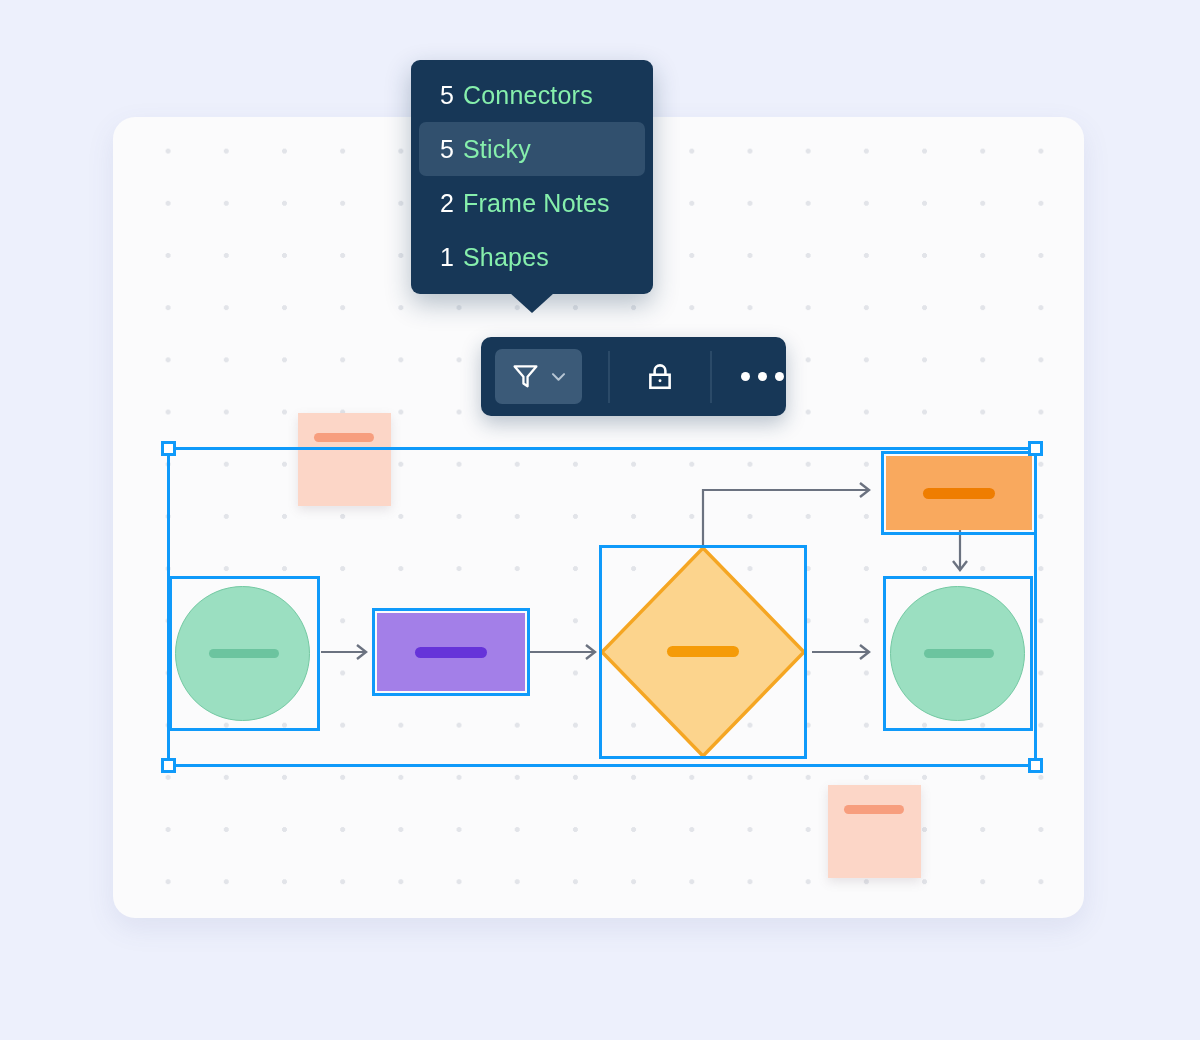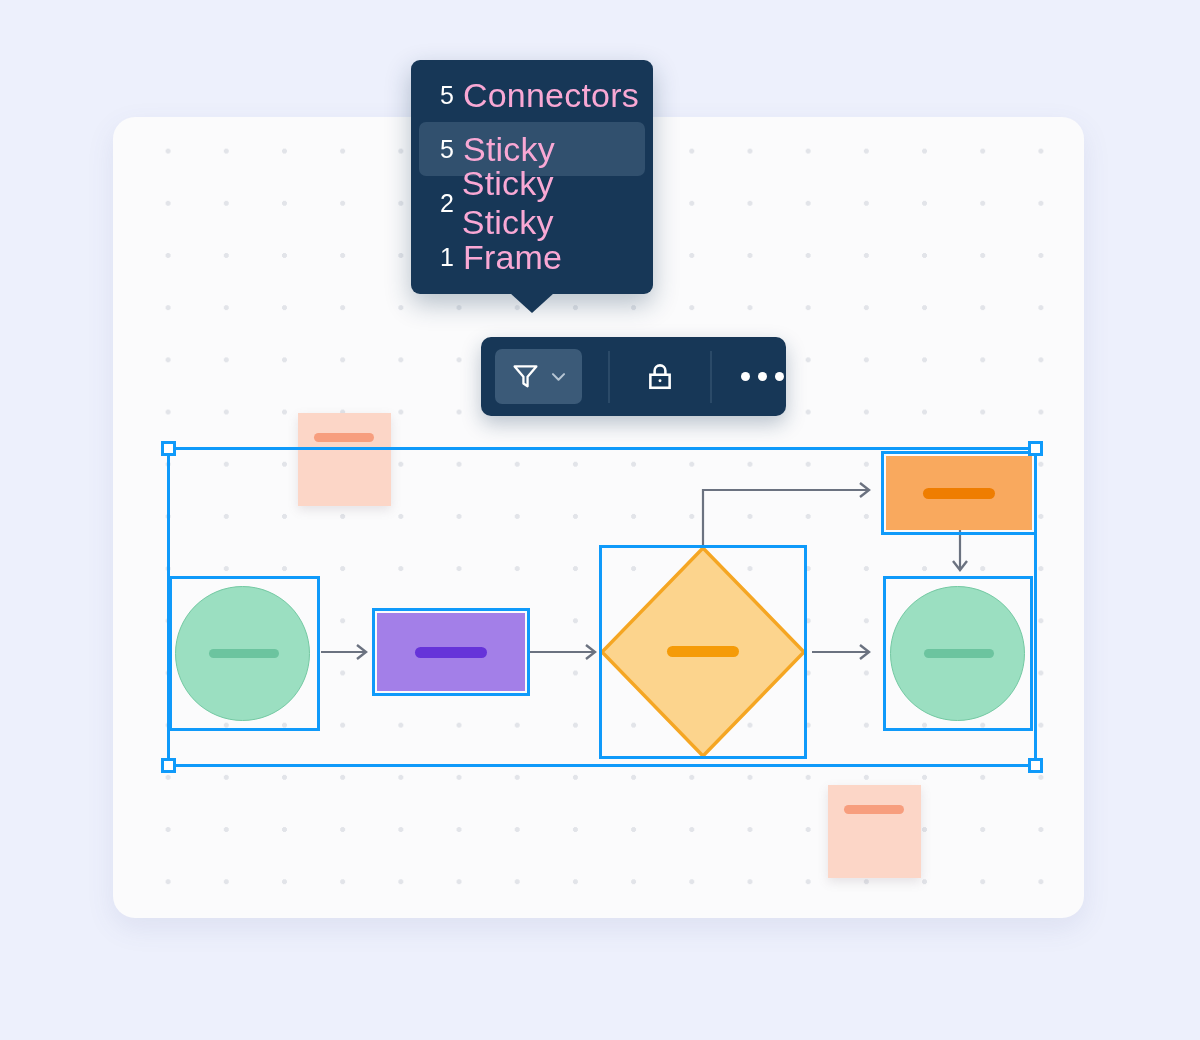--- a/index.html
+++ b/index.html
@@ -107,21 +107,21 @@
     display: flex; align-items: center;
     height: 54px;
     margin: 0 8px;
     border-radius: 7px;
     color: #ffffff;
     font-size: 25px;
     letter-spacing: .2px;
   }
   .dd-item.active { background: #31506e; }
   .dd-count { width: 44px; text-align: left; padding-left: 21px; font-size: 25px; color: #fff; }
-  .dd-label { font-size: 34px; color: #f9a8d4; }
+  .dd-label { font-size: 25px; color: #86efac; }
   .dd-arrow {
     position: absolute;
     left: 50%; margin-left: -22px;
     bottom: -19px;
     width: 0; height: 0;
     border-left: 22px solid transparent;
     border-right: 22px solid transparent;
     border-top: 20px solid #173757;
   }
 </style>
@@ -245,22 +245,22 @@
     <div class="dd-item">
       <span class="dd-count">5</span>
       <span class="dd-label">Connectors</span>
     </div>
     <div class="dd-item active">
       <span class="dd-count">5</span>
       <span class="dd-label">Sticky</span>
     </div>
     <div class="dd-item">
       <span class="dd-count">2</span>
-      <span class="dd-label">Sticky Sticky</span>
+      <span class="dd-label">Frame Notes</span>
     </div>
     <div class="dd-item">
       <span class="dd-count">1</span>
-      <span class="dd-label">Frame</span>
+      <span class="dd-label">Shapes</span>
     </div>
     <div class="dd-arrow"></div>
   </div>
 
 </div>
 
 </body></html>

